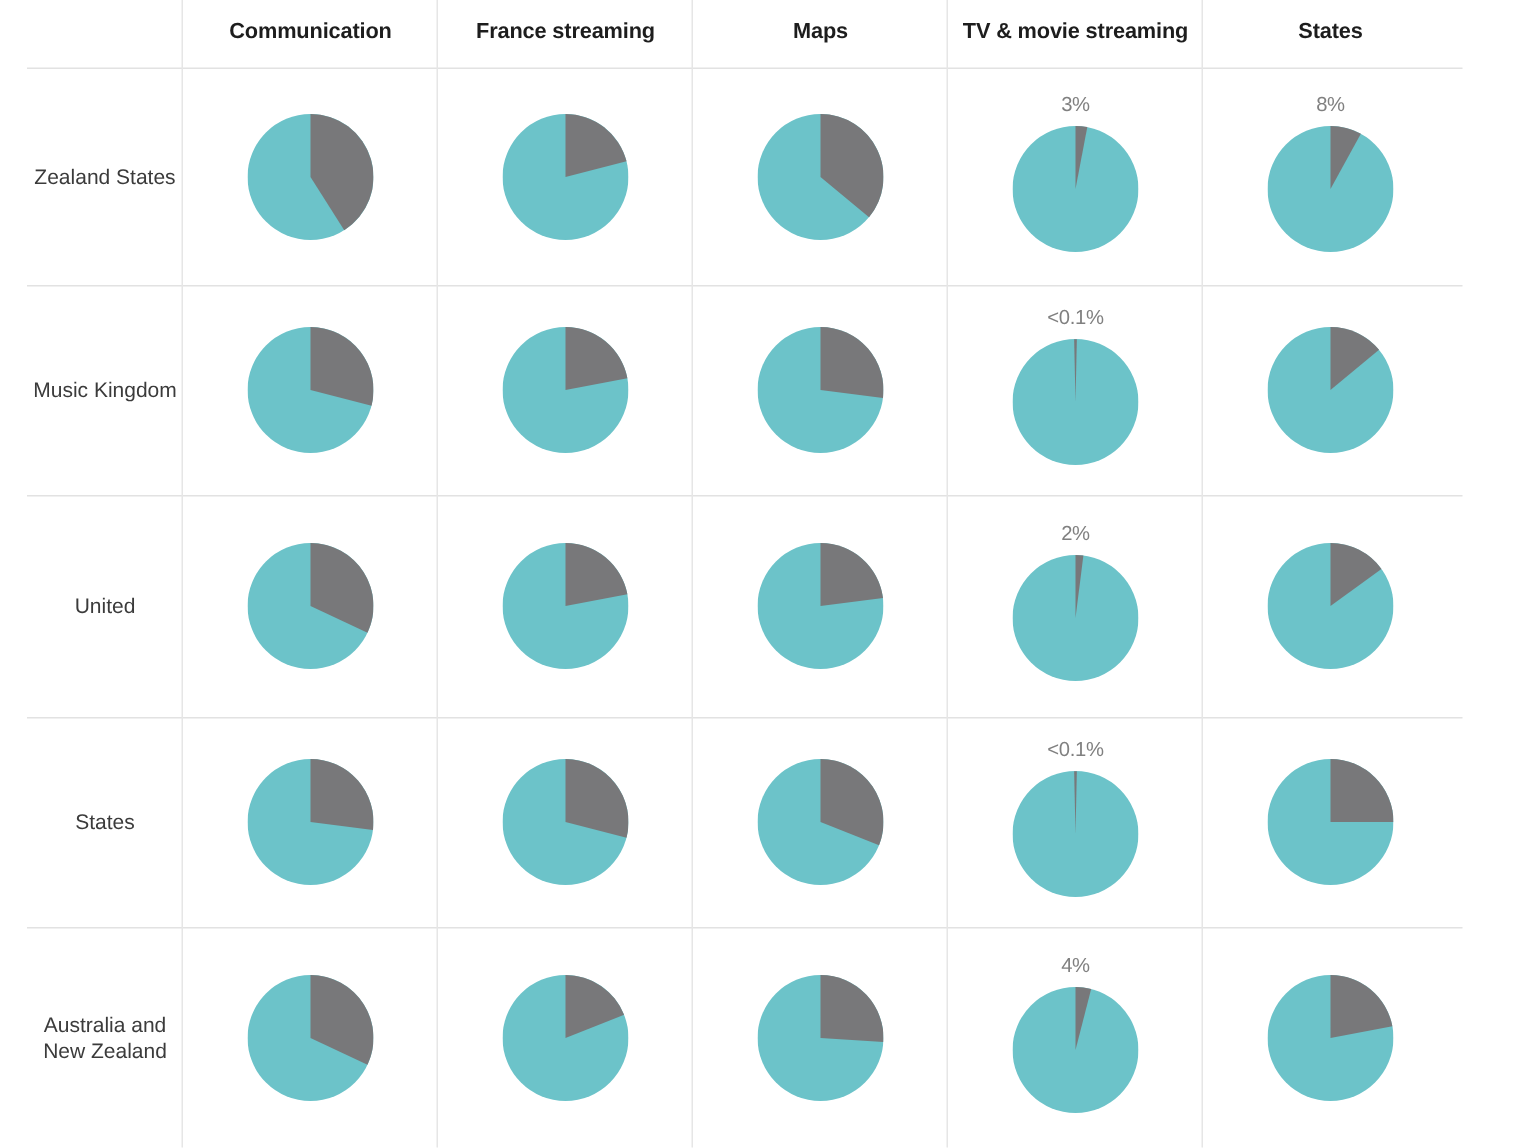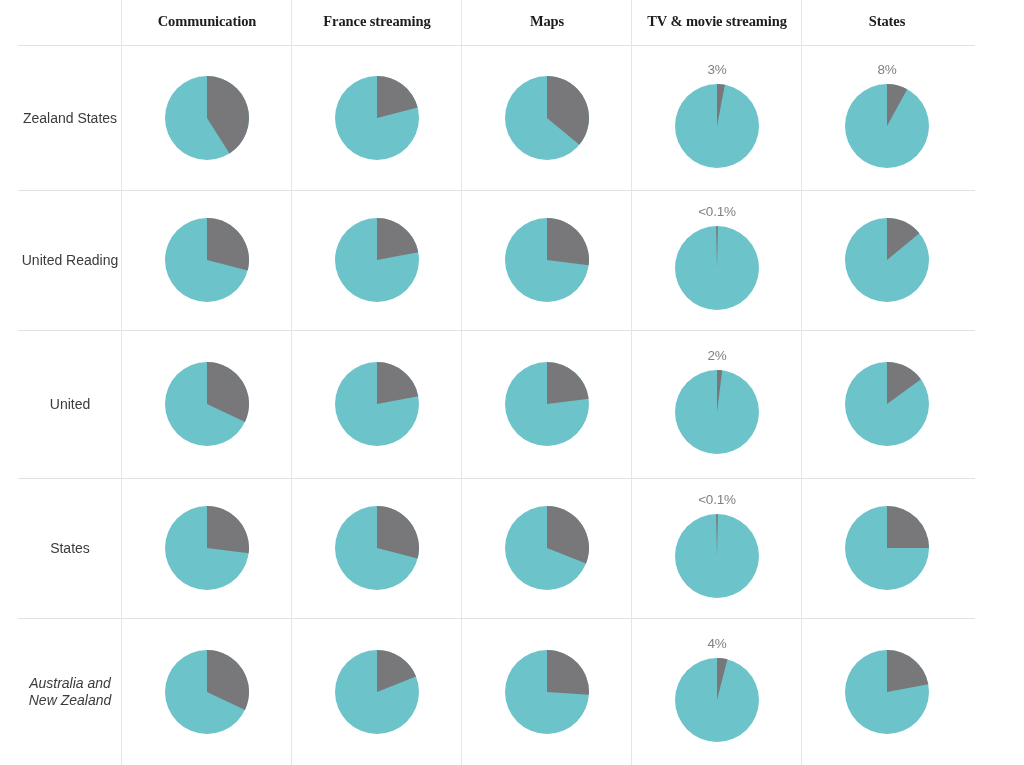--- a/index.html
+++ b/index.html
@@ -21,21 +21,20 @@
     height: 765px;
   }
 
   
   #header-row {
     position: absolute;
     left: 0;
     top: 0;
     width: 896px;
     height: 45px;
-    font-family: Liberation Serif, serif;
   }
   .col-header {
     position: absolute;
     top: 13px;
     text-align: center;
     font-size: 14.5px;
     font-weight: bold;
     color: #1d1d1d;
     letter-spacing: -0.1px;
     white-space: nowrap;
@@ -122,24 +121,24 @@
       <div class="hrule" style="top: 618px;"></div>
       <div class="vrule" style="left: 121px; top: 0px; height: 765px;"></div>
       <div class="vrule" style="left: 291px; top: 0px; height: 765px;"></div>
       <div class="vrule" style="left: 461px; top: 0px; height: 765px;"></div>
       <div class="vrule" style="left: 631px; top: 0px; height: 765px;"></div>
       <div class="vrule" style="left: 801px; top: 0px; height: 765px;"></div>
     </div>
 
   <div id="labels-layer">
       <div class="row-label" style="top: 117.5px;">Zealand States</div>
-      <div class="row-label" style="top: 260px;">United Reading</div>
+      <div class="row-label" style="top: 260px;">Music Kingdom</div>
       <div class="row-label" style="top: 404px;">United</div>
       <div class="row-label" style="top: 548px;">States</div>
-      <div class="row-label" style="top: 691.5px; font-style: italic;">Australia and New Zealand</div>
+      <div class="row-label" style="top: 691.5px;">Australia and New Zealand</div>
     </div>
 
   <div id="cells-layer">
       <div class="cell" style="left: 122px; top: 45px; height: 145px;">
         <div class="pie-label-inside" style="left: 109.199px; top: 65.4694px; transform: translate(-50%, -50%);">41%</div>
         <div class="pie-wrap" style="left: 43px; top: 30.5px;">
           <svg class="pie" viewBox="0 0 84 84" width="84" height="84">
             <circle cx="42" cy="42" r="42" fill="#6CC3C9"></circle>
             <path d="M 42 42 L 42 0 A 42 42 0 0 1 64.50472538911788 77.46177287108463 Z" fill="#78787A"></path>
           </svg>

